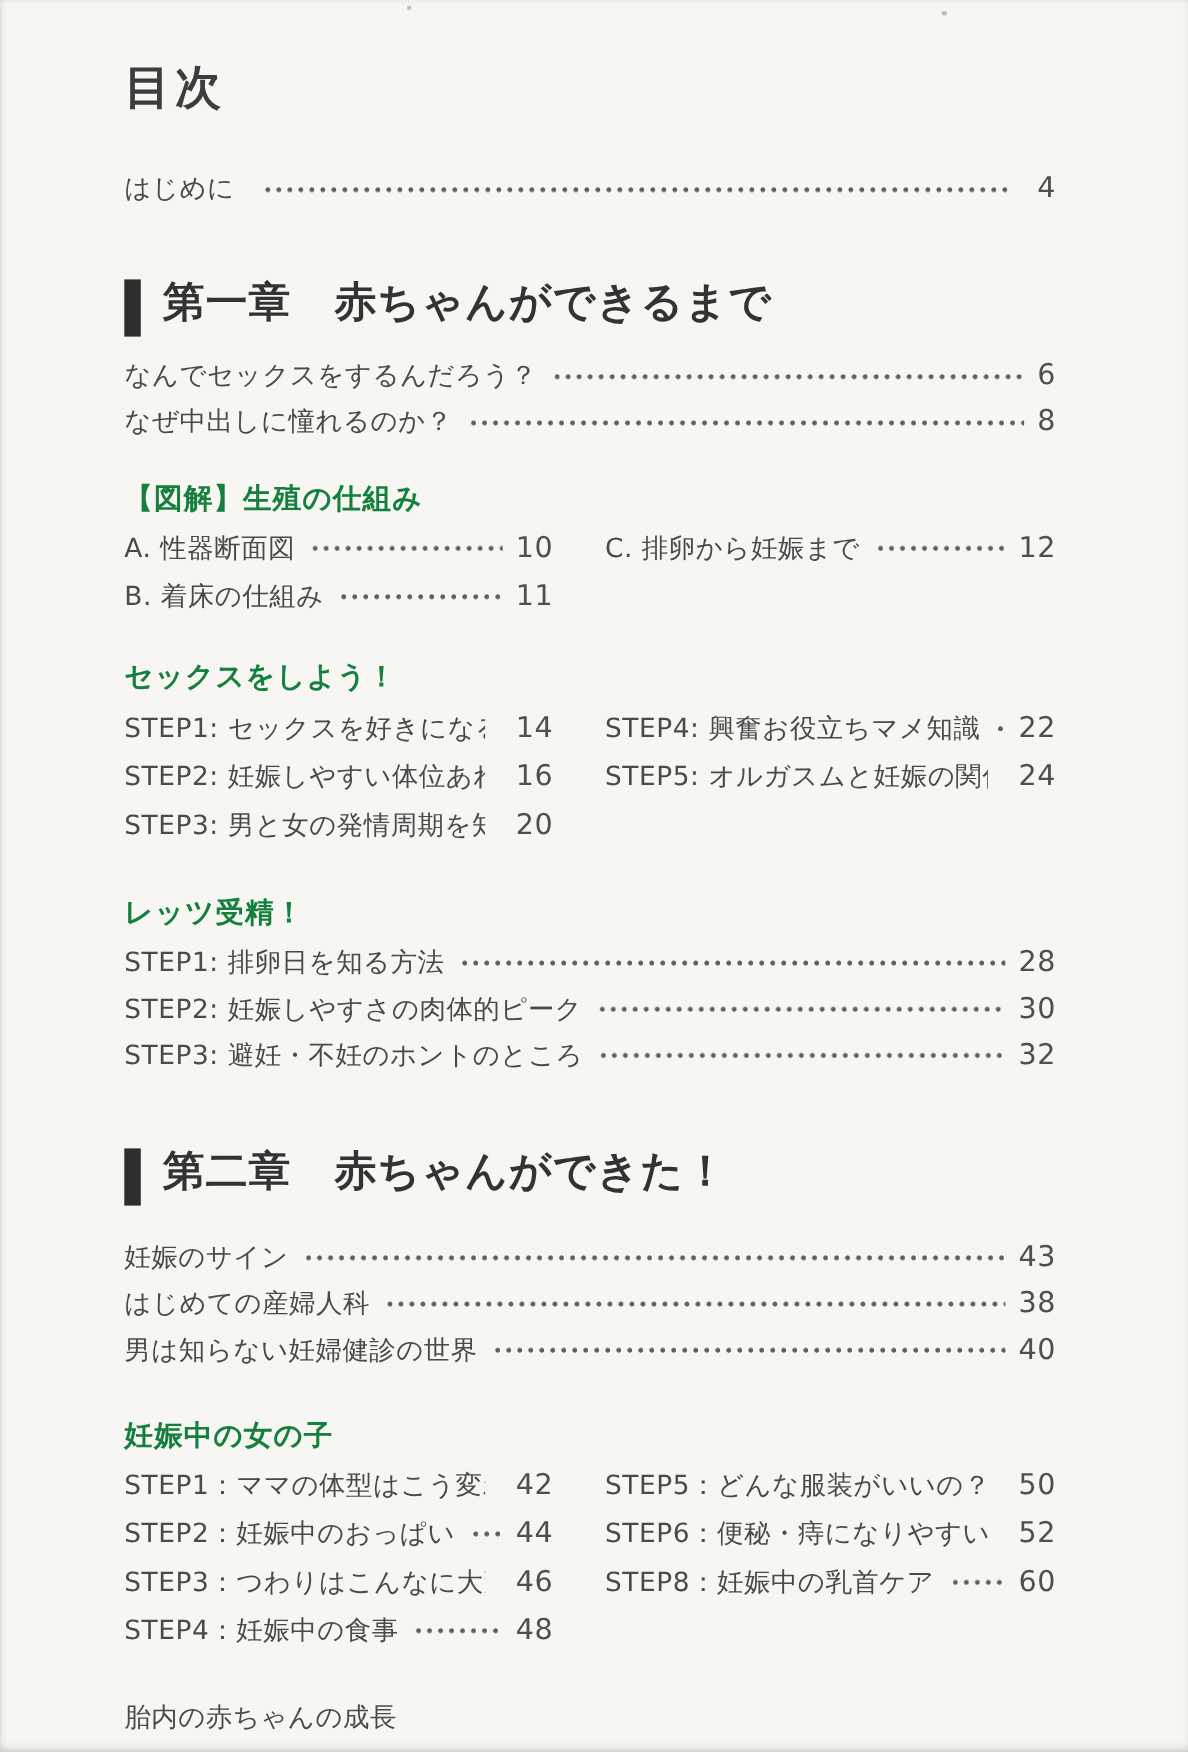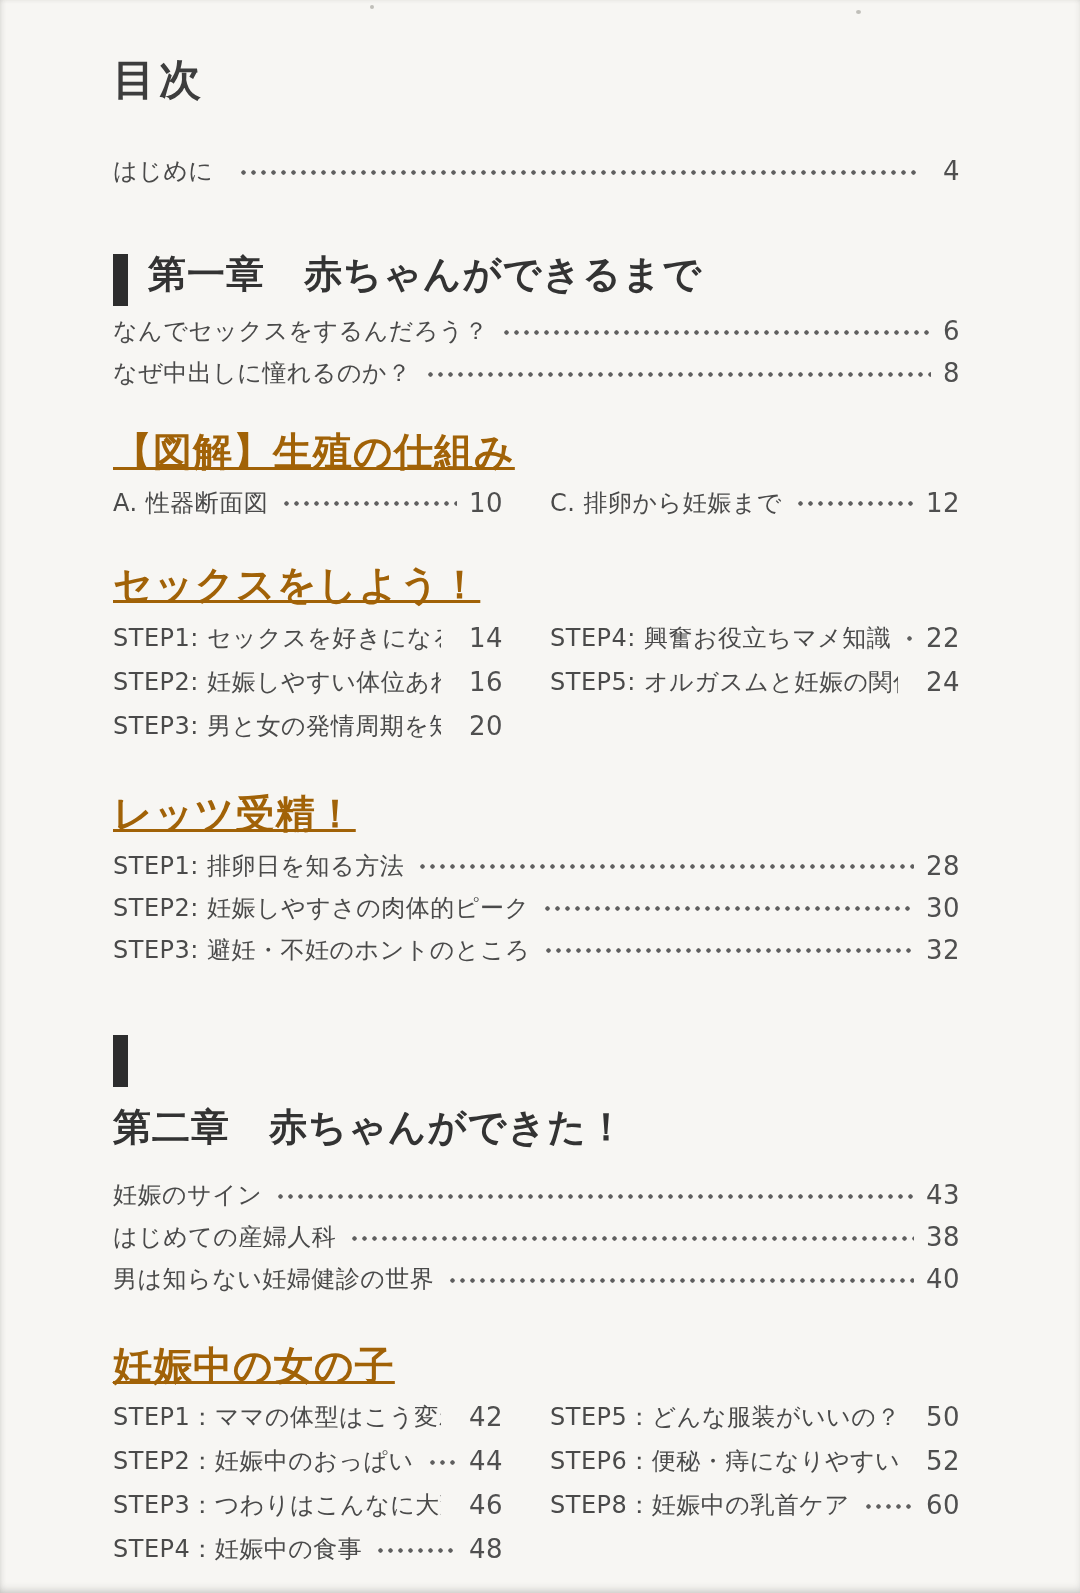--- a/index.html
+++ b/index.html
@@ -69,45 +69,44 @@
   }
   .chapter-title{
     font-size:38px;
     font-weight:700;
     color:#333;
     letter-spacing:1px;
     line-height:1.1;
   }
   .section-title{
     margin:0;
-    font-size:39px;
+    font-size:26px;
     font-weight:700;
-    color:#a16207;
+    color:#15803d;
     letter-spacing:1px;
     line-height:1.15;
-    text-decoration:underline;
   }
   .twocol{
     display:flex;
     gap:47px;
   }
   .col-left{flex:0 0 390px;min-width:0;}
   .col-right{flex:1 1 auto;min-width:0;}
   .twocol .row{height:44px;}
   
   .mt-front{margin-top:48px;gap:12px;}
   .mt-ch1{margin-top:62px;}
-  .mt-ch1rows{margin-top:4px;}
+  .mt-ch1rows{margin-top:14px;}
   .mt-zukai{margin-top:36px;}
   .mt-zukairows{margin-top:6px;}
   .mt-sex{margin-top:38px;}
   .mt-sexrows{margin-top:8px;}
   .mt-fert{margin-top:44px;}
   .mt-fertrows{margin-top:8px;}
-  .mt-ch2{margin-top:64px;flex-direction:column;}
+  .mt-ch2{margin-top:64px;}
   .mt-ch2rows{margin-top:26px;}
   .mt-girl{margin-top:44px;}
   .mt-girlrows{margin-top:6px;}
   .mt-closing{margin-top:36px;}
   .speck{
     position:absolute;
     background:#8a8880;
     border-radius:50%;
     opacity:.5;
   }
@@ -147,20 +146,25 @@
     </div>
 
     <h2 class="section-title mt-zukai">【図解】生殖の仕組み</h2>
     <div class="twocol mt-zukairows">
       <div class="col-left">
         <div class="row">
           <span class="label">A. 性器断面図</span>
           <span class="leader"></span>
           <span class="pagenum">10</span>
         </div>
+        <div class="row">
+          <span class="label">B. 着床の仕組み</span>
+          <span class="leader"></span>
+          <span class="pagenum">11</span>
+        </div>
       </div>
       <div class="col-right">
         <div class="row">
           <span class="label">C. 排卵から妊娠まで</span>
           <span class="leader"></span>
           <span class="pagenum">12</span>
         </div>
       </div>
     </div>
 

